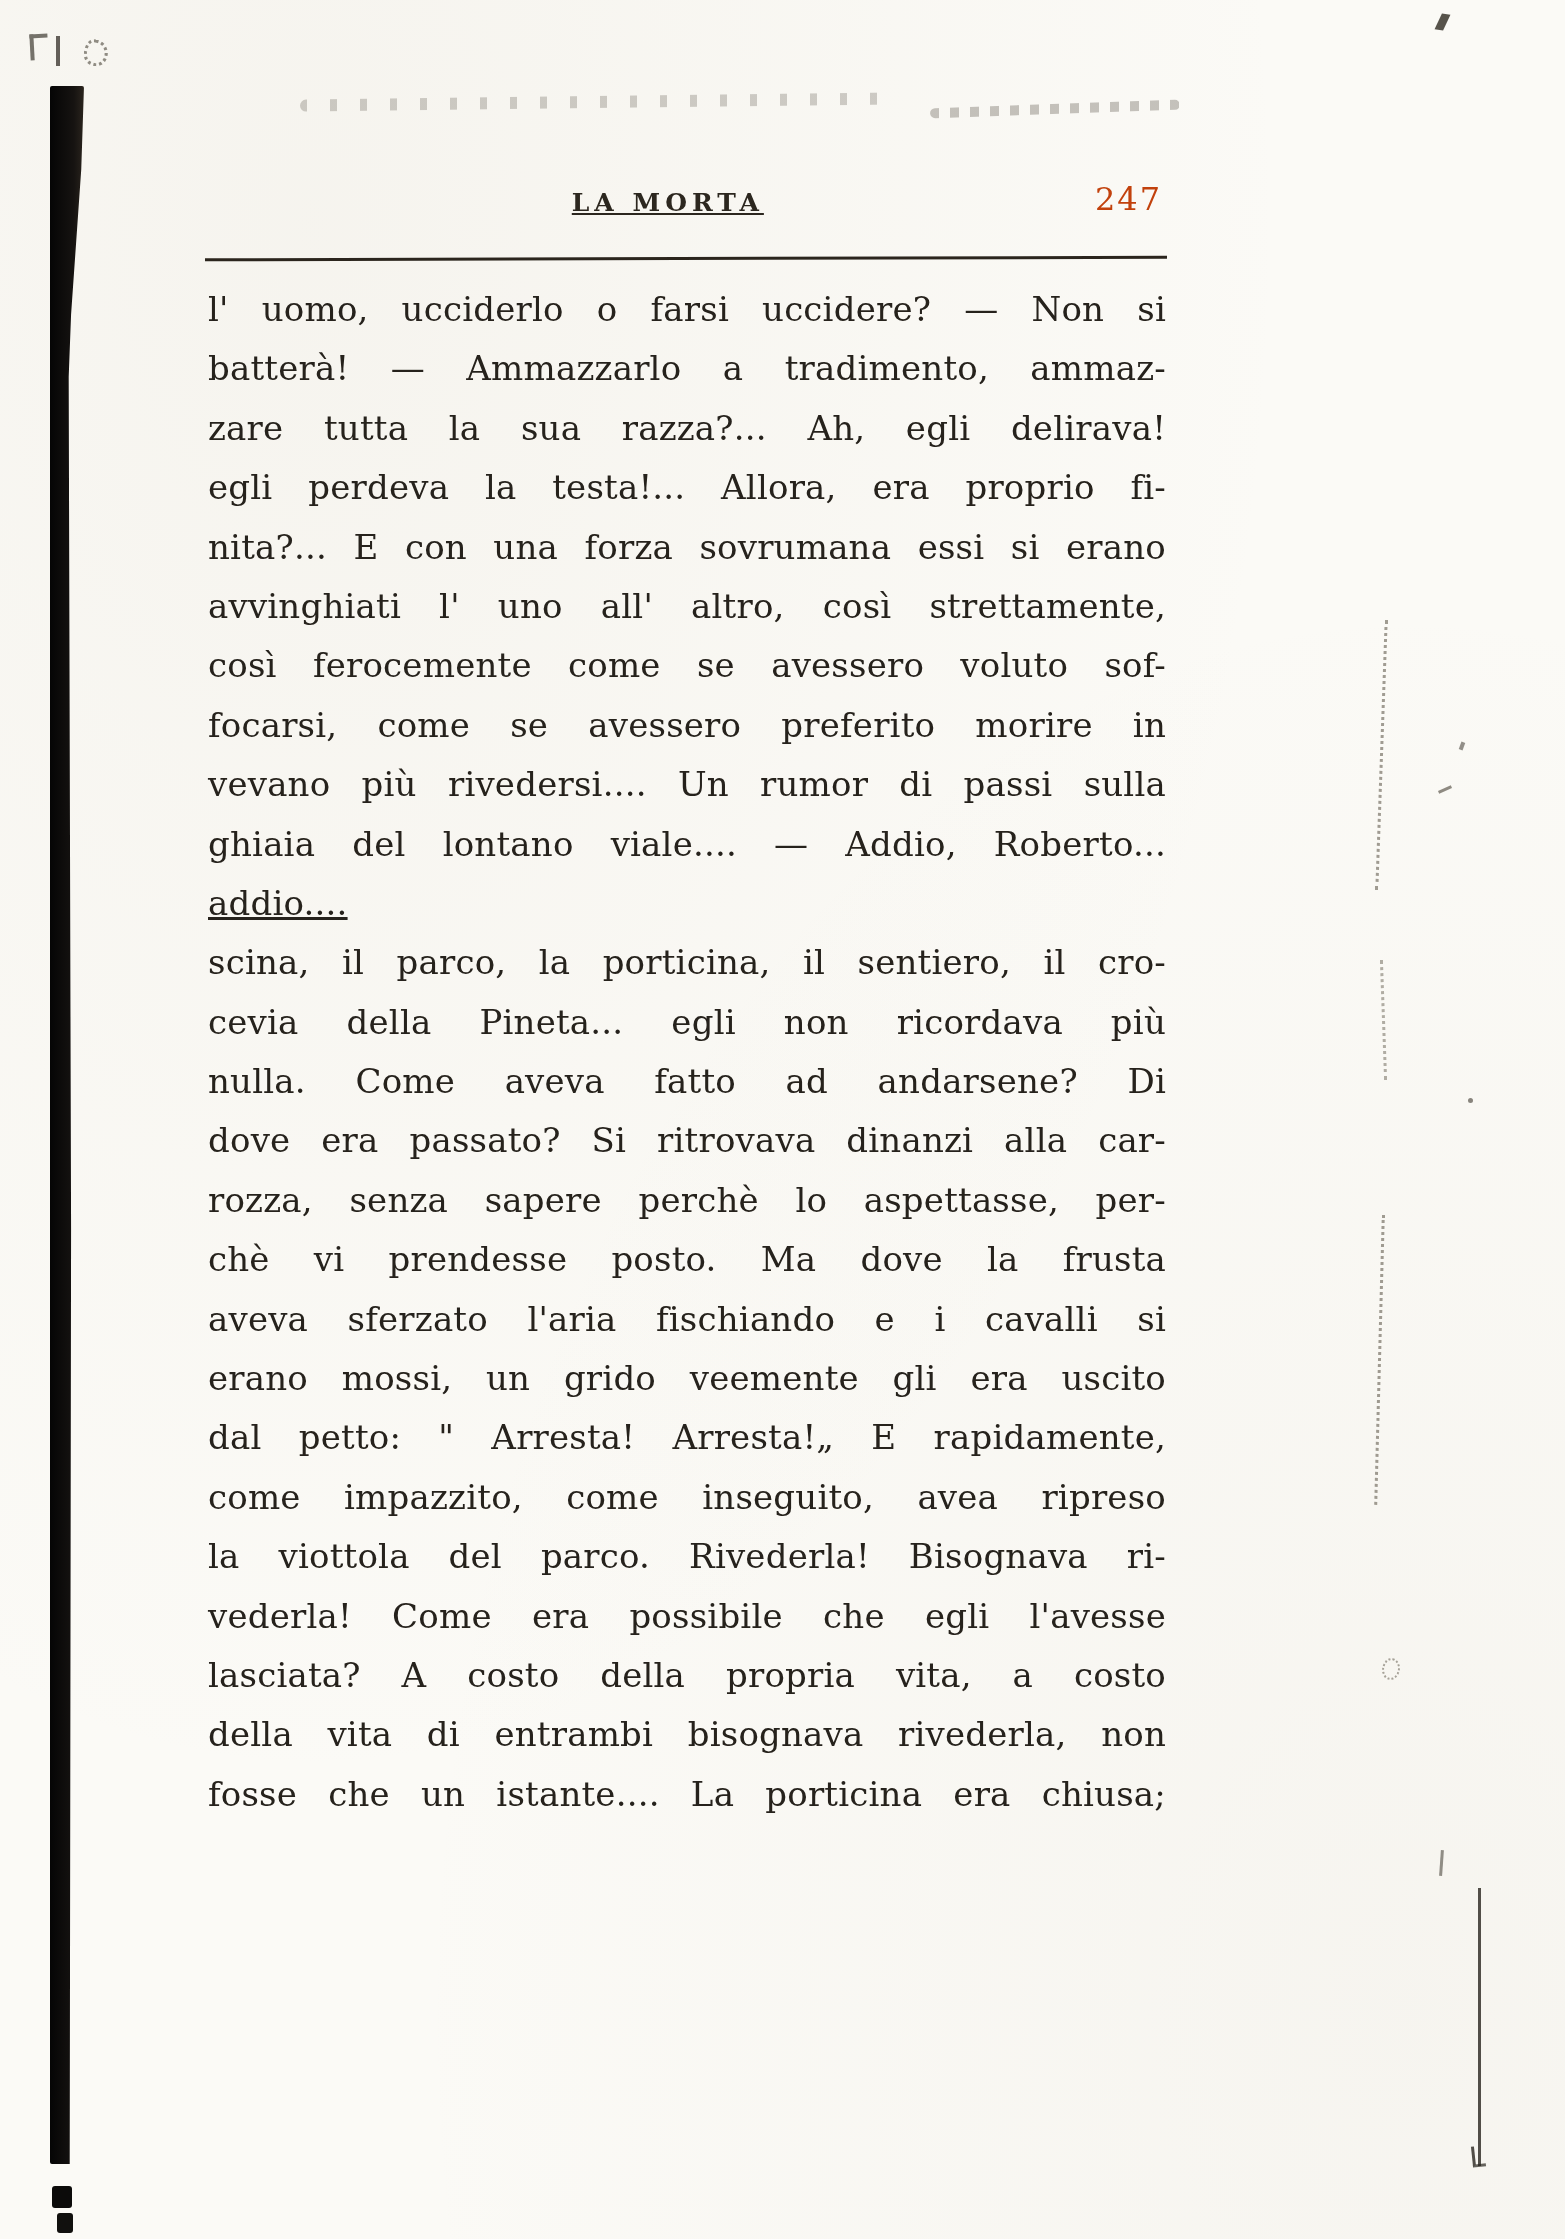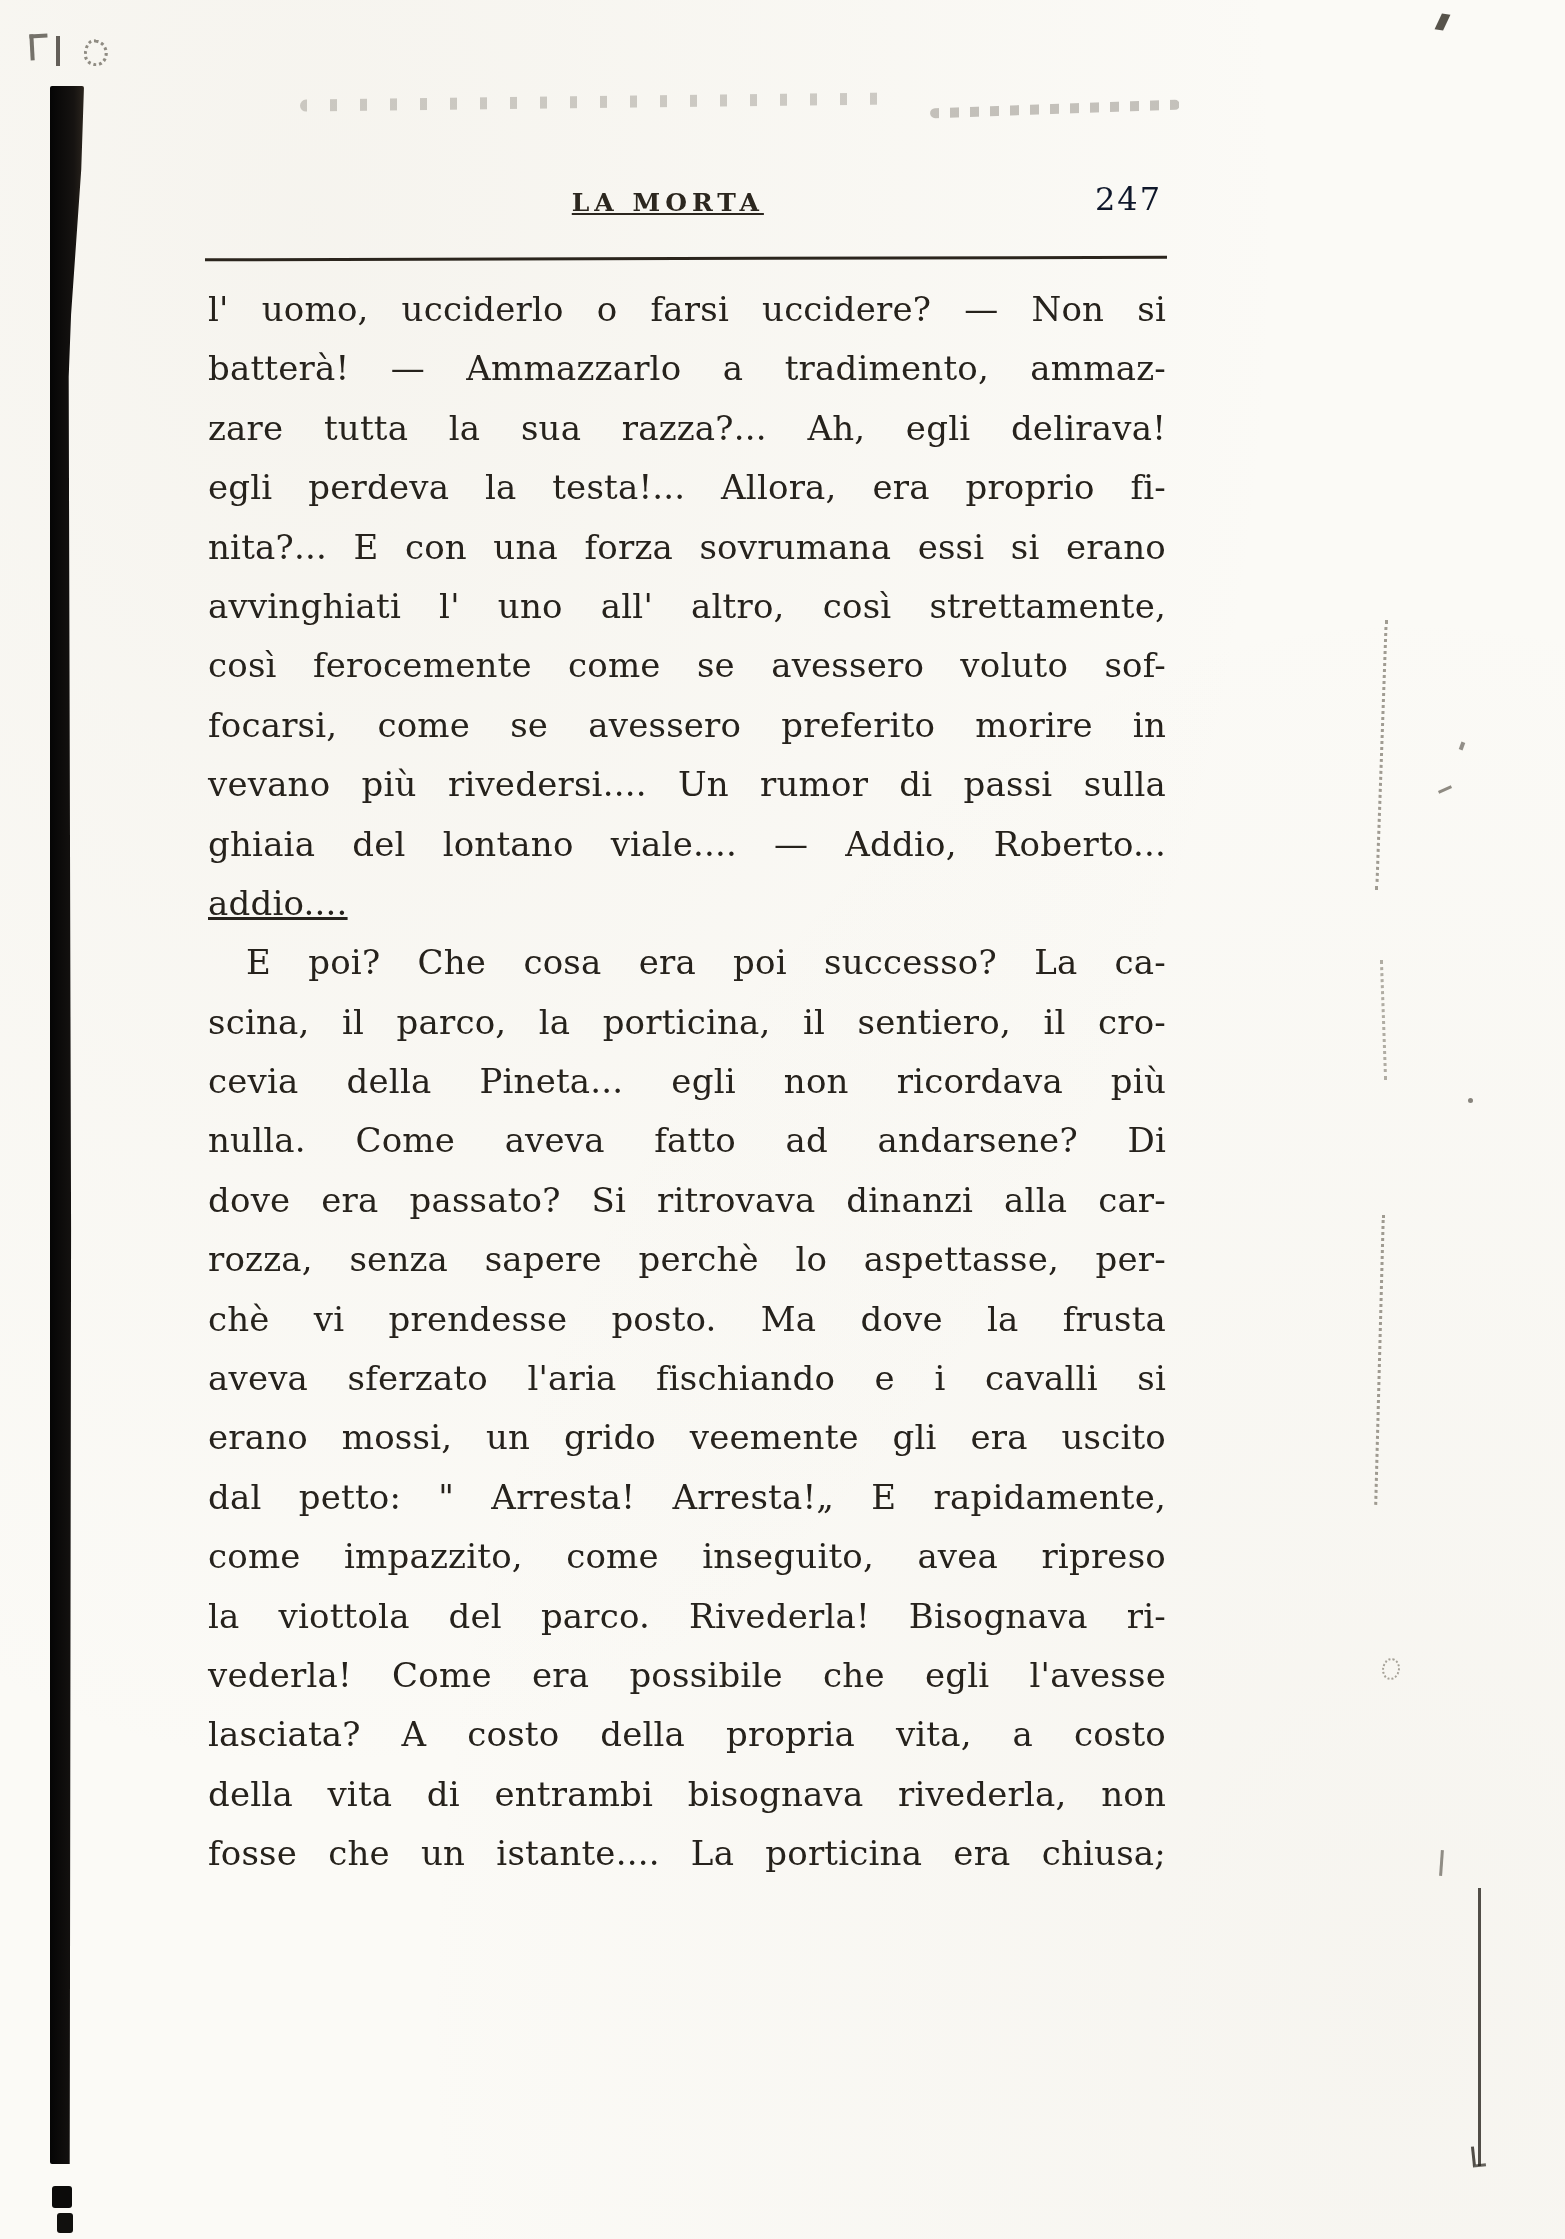--- a/index.html
+++ b/index.html
@@ -25,21 +25,21 @@
   }
   .binding-blob1{position:absolute;left:52px;top:2186px;width:20px;height:22px;background:#0c0b0a;border-radius:3px;}
   .binding-blob2{position:absolute;left:57px;top:2213px;width:16px;height:20px;background:#11100e;border-radius:3px;}
 
   
   .header-row{position:absolute;left:208px;top:180px;width:958px;height:44px;}
   .running-title{
     position:absolute;left:48%;transform:translateX(-50%);top:8px;
     font-size:25px;letter-spacing:5px;color:#2c2username:#2c2username;color:#2c271f;font-weight:bold;text-decoration:underline;
   }
-  .page-number{position:absolute;right:4px;top:0;font-size:32px;color:#0f172a;letter-spacing:2px;}
+  .page-number{position:absolute;right:4px;top:0;font-size:32px;color:#c2410c;letter-spacing:2px;}
   .header-rule{
     position:absolute;left:205px;top:257px;width:962px;height:3px;
     background:#2b251d;transform:rotate(-0.15deg);
   }
 
   
   .textblock{position:absolute;left:208px;top:280px;width:958px;color:#26221c;}
   .line{
     height:59.4px;line-height:59.4px;font-size:34px;
     text-align:justify;text-align-last:justify;
@@ -112,21 +112,20 @@
   <div class="line">batterà! — Ammazzarlo a tradimento, ammaz-</div>
   <div class="line">zare tutta la sua razza?... Ah, egli delirava!</div>
   <div class="line">egli perdeva la testa!... Allora, era proprio fi-</div>
   <div class="line">nita?... E con una forza sovrumana essi si erano</div>
   <div class="line">avvinghiati l' uno all' altro, così strettamente,</div>
   <div class="line">così ferocemente come se avessero voluto sof-</div>
   <div class="line">focarsi, come se avessero preferito morire in</div>
   <div class="line">vevano più rivedersi.... Un rumor di passi sulla</div>
   <div class="line">ghiaia del lontano viale.... — Addio, Roberto...</div>
   <div class="line flush">addio....</div>
-  <div class="line indent">E poi? Che cosa era poi successo? La ca-</div>
   <div class="line">scina, il parco, la porticina, il sentiero, il cro-</div>
   <div class="line">cevia della Pineta... egli non ricordava più</div>
   <div class="line">nulla. Come aveva fatto ad andarsene? Di</div>
   <div class="line">dove era passato? Si ritrovava dinanzi alla car-</div>
   <div class="line">rozza, senza sapere perchè lo aspettasse, per-</div>
   <div class="line">chè vi prendesse posto. Ma dove la frusta</div>
   <div class="line">aveva sferzato l'aria fischiando e i cavalli si</div>
   <div class="line">erano mossi, un grido veemente gli era uscito</div>
   <div class="line">dal petto: " Arresta! Arresta!„ E rapidamente,</div>
   <div class="line">come impazzito, come inseguito, avea ripreso</div>

